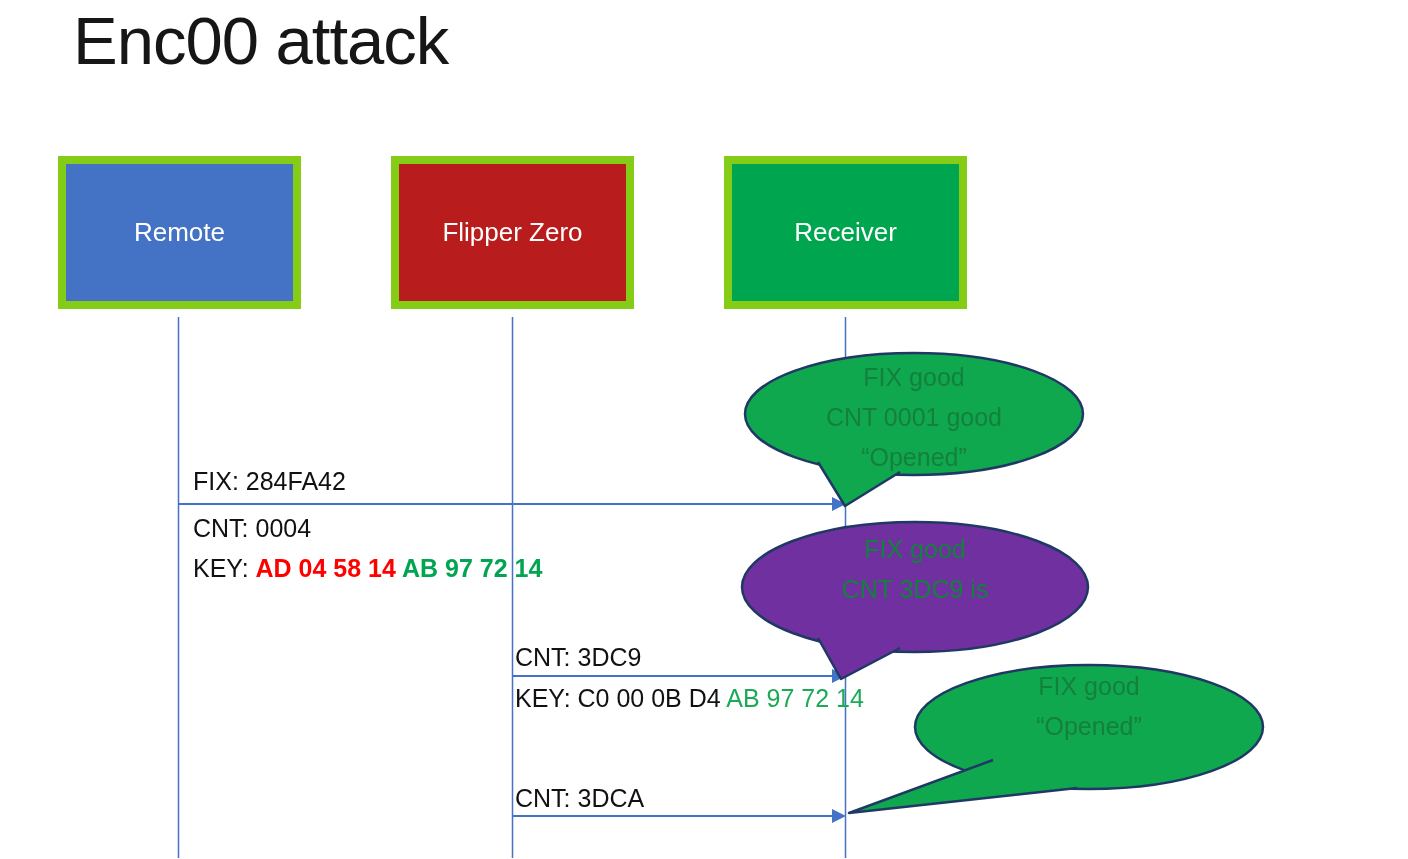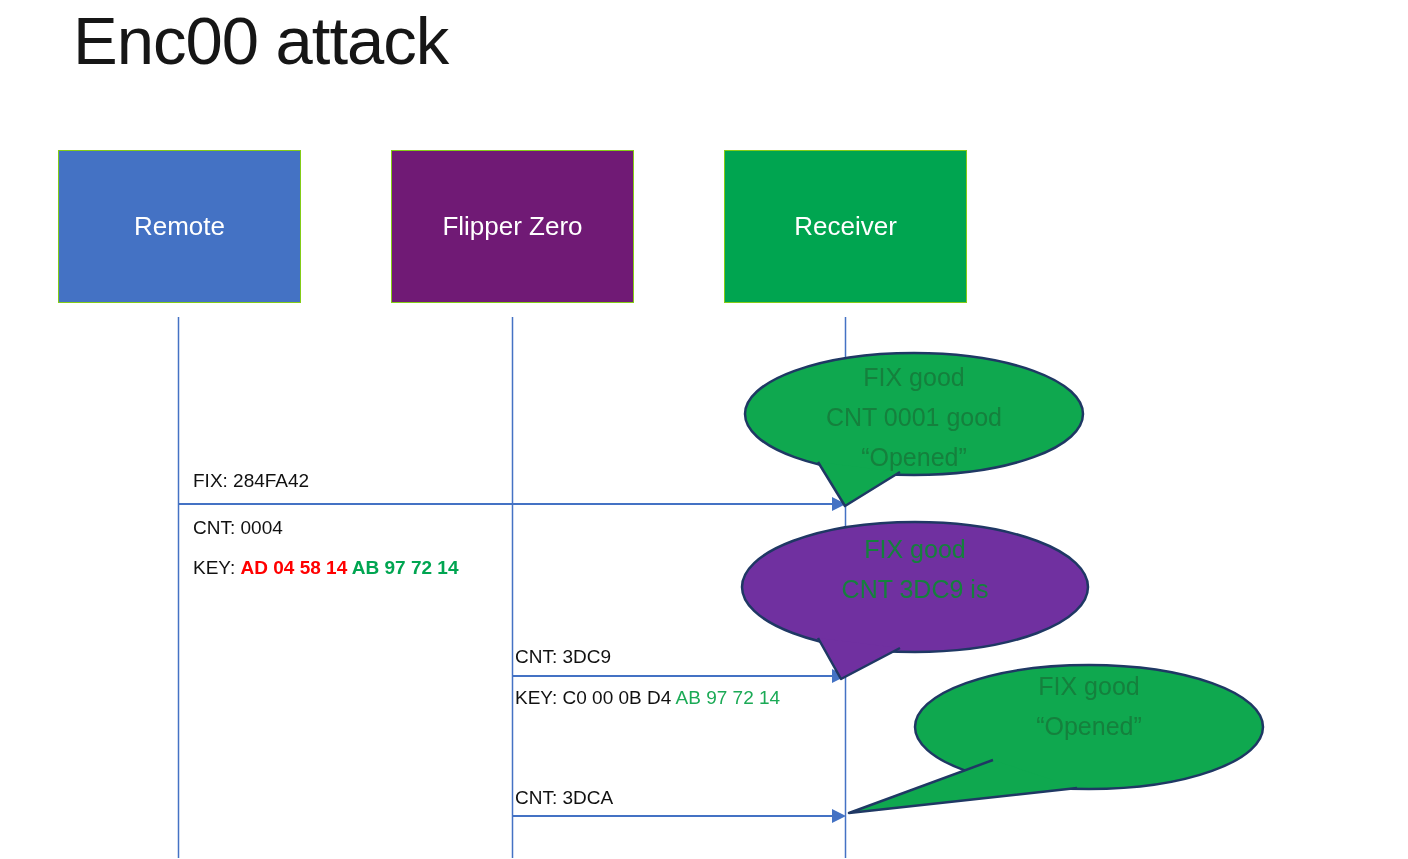--- a/index.html
+++ b/index.html
@@ -17,44 +17,44 @@
     left: 73px;
     top: 2px;
     font-size: 67px;
     font-weight: 300;
     letter-spacing: -1px;
     color: #161616;
     white-space: nowrap;
   }
   .actor-box {
     position: absolute;
-    top: 150px;
+    top: 156px;
     width: 243px;
     height: 153px;
-    border: 1px solid #84cc16;
+    border: 8px solid #84cc16;
     display: flex;
     align-items: center;
     justify-content: center;
     color: #ffffff;
     font-size: 26px;
     font-weight: 400;
     white-space: nowrap;
   }
   .actor-remote   { left: 58px;  background: #4472C4; }
-  .actor-flipper  { left: 391px; background: #701a75; }
+  .actor-flipper  { left: 391px; background: #b91c1c; }
   .actor-receiver { left: 724px; background: #00A550; justify-content: center; }
   .diagram-svg {
     position: absolute;
     left: 0; top: 0;
     width: 1408px;
     height: 859px;
   }
   .msg-label {
     position: absolute;
-    font-size: 19px;
+    font-size: 25px;
     color: #111111;
     white-space: nowrap;
     line-height: 30px;
   }
   .key-red   { color: #FF0000; font-weight: 700; }
   .key-green-bold { color: #00A551; font-weight: 700; }
   .key-green { color: #1BAA56; }
   .callout-text {
     position: absolute;
     text-align: center;

